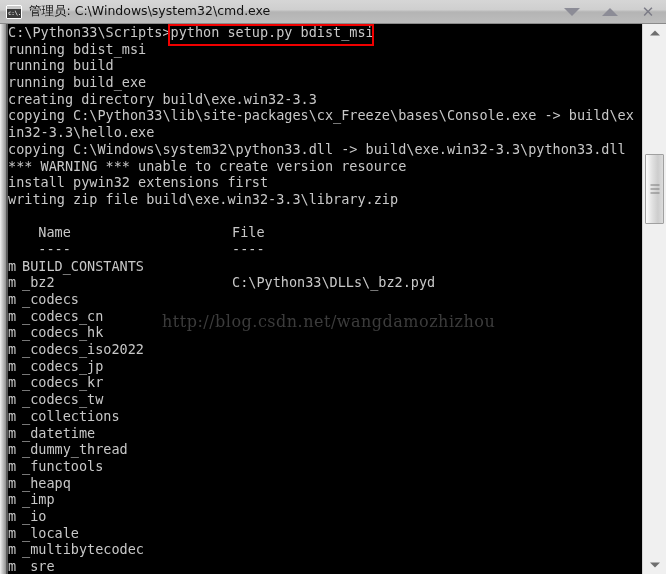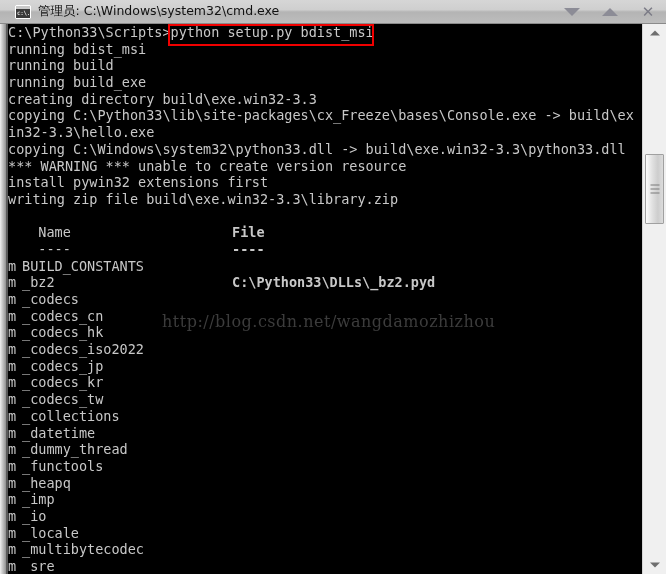--- a/index.html
+++ b/index.html
@@ -27,21 +27,21 @@
     height: 24px;
     background: linear-gradient(to bottom, #d6d6d6 0%, #cfcfcf 42%, #b4b4b4 52%, #bdbdbd 100%);
     border-bottom: 1px solid #8a8a8a;
     box-sizing: border-box;
     display: flex;
     align-items: center;
   }
   #titlebar-left {
     display: flex;
     align-items: center;
-    padding-left: 15px;
+    padding-left: 6px;
     flex: 1 1 auto;
     min-width: 0;
   }
   .cmd-icon {
     width: 16px;
     height: 14px;
     background: #3a3a3a;
     border: 1px solid #ffffff;
     box-sizing: border-box;
     position: relative;
@@ -159,21 +159,21 @@
   }
 
   
   .mrow {
     height: 16.7px;
     display: flex;
     white-space: pre;
   }
   .mcol-flag { width: 14px; flex: 0 0 14px; }
   .mcol-name { width: 210px; flex: 0 0 210px; }
-  .mcol-file { flex: 1 1 auto; font-weight: bold; }
+  .mcol-file { flex: 1 1 auto; }
 
   
   #red-box {
     position: absolute;
     left: 168px;
     top: 0px;
     width: 206px;
     height: 23px;
     border: 2px solid #f00000;
     box-sizing: border-box;

